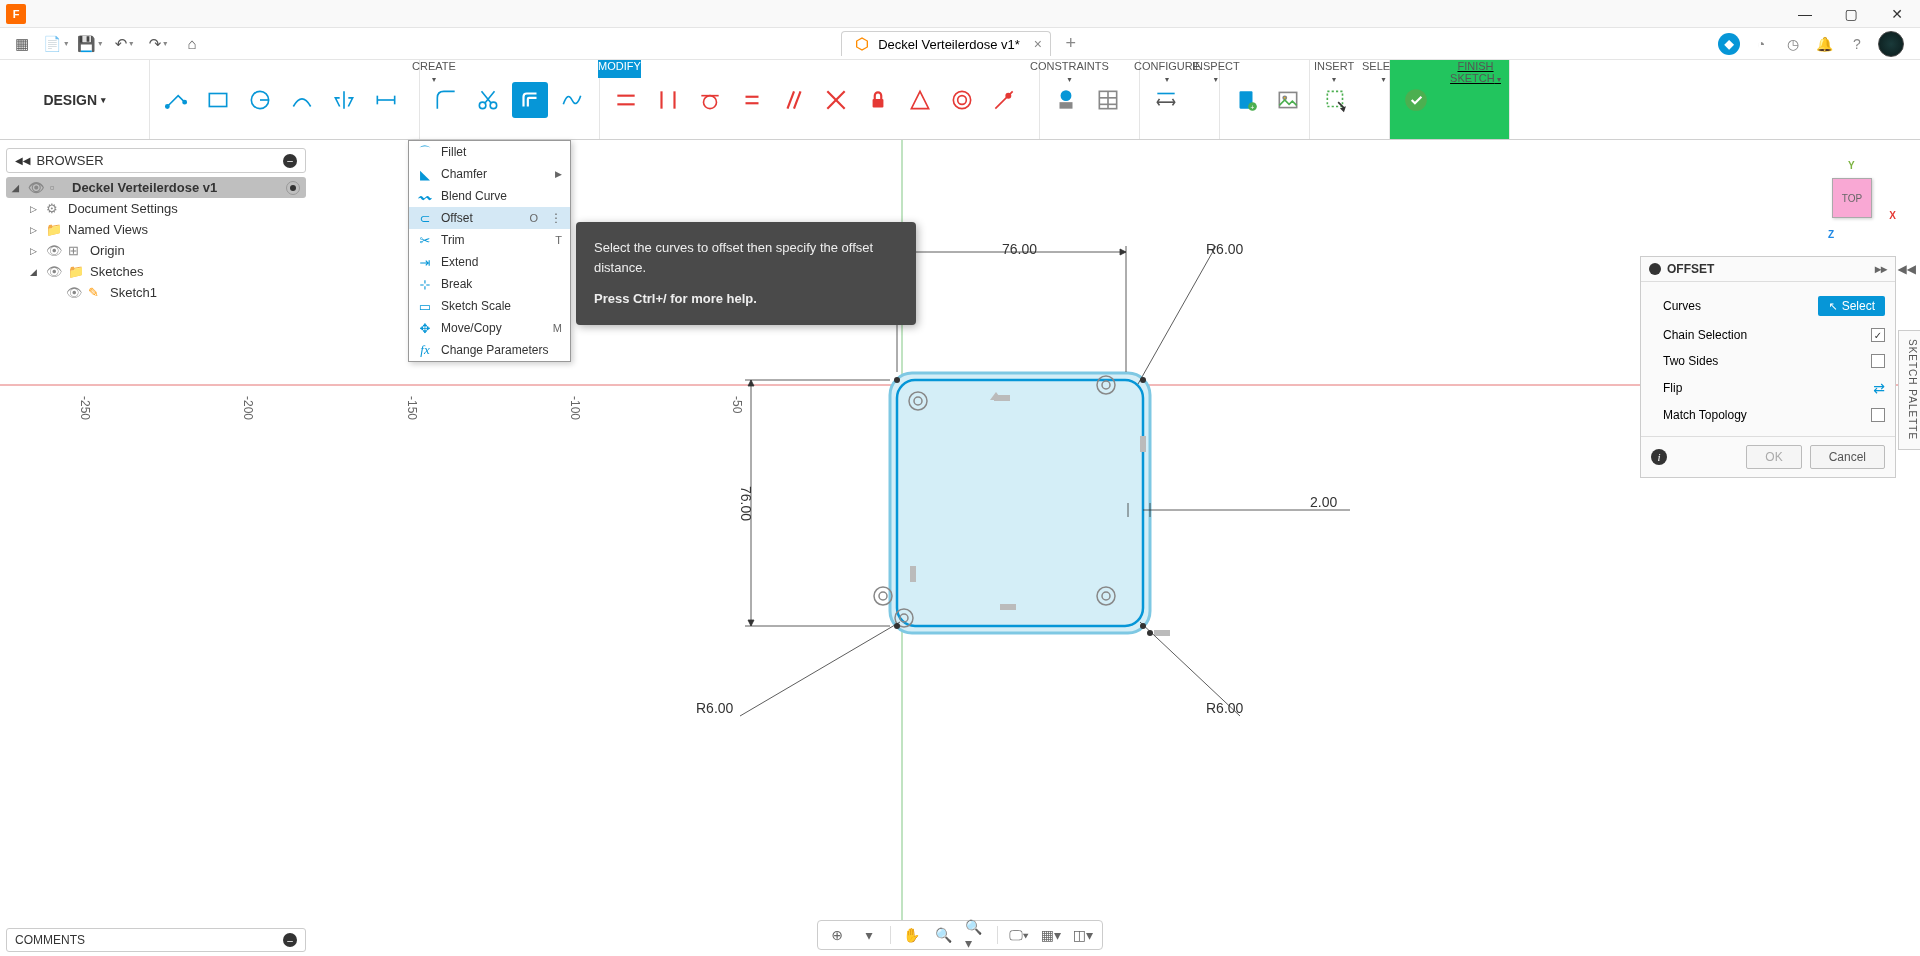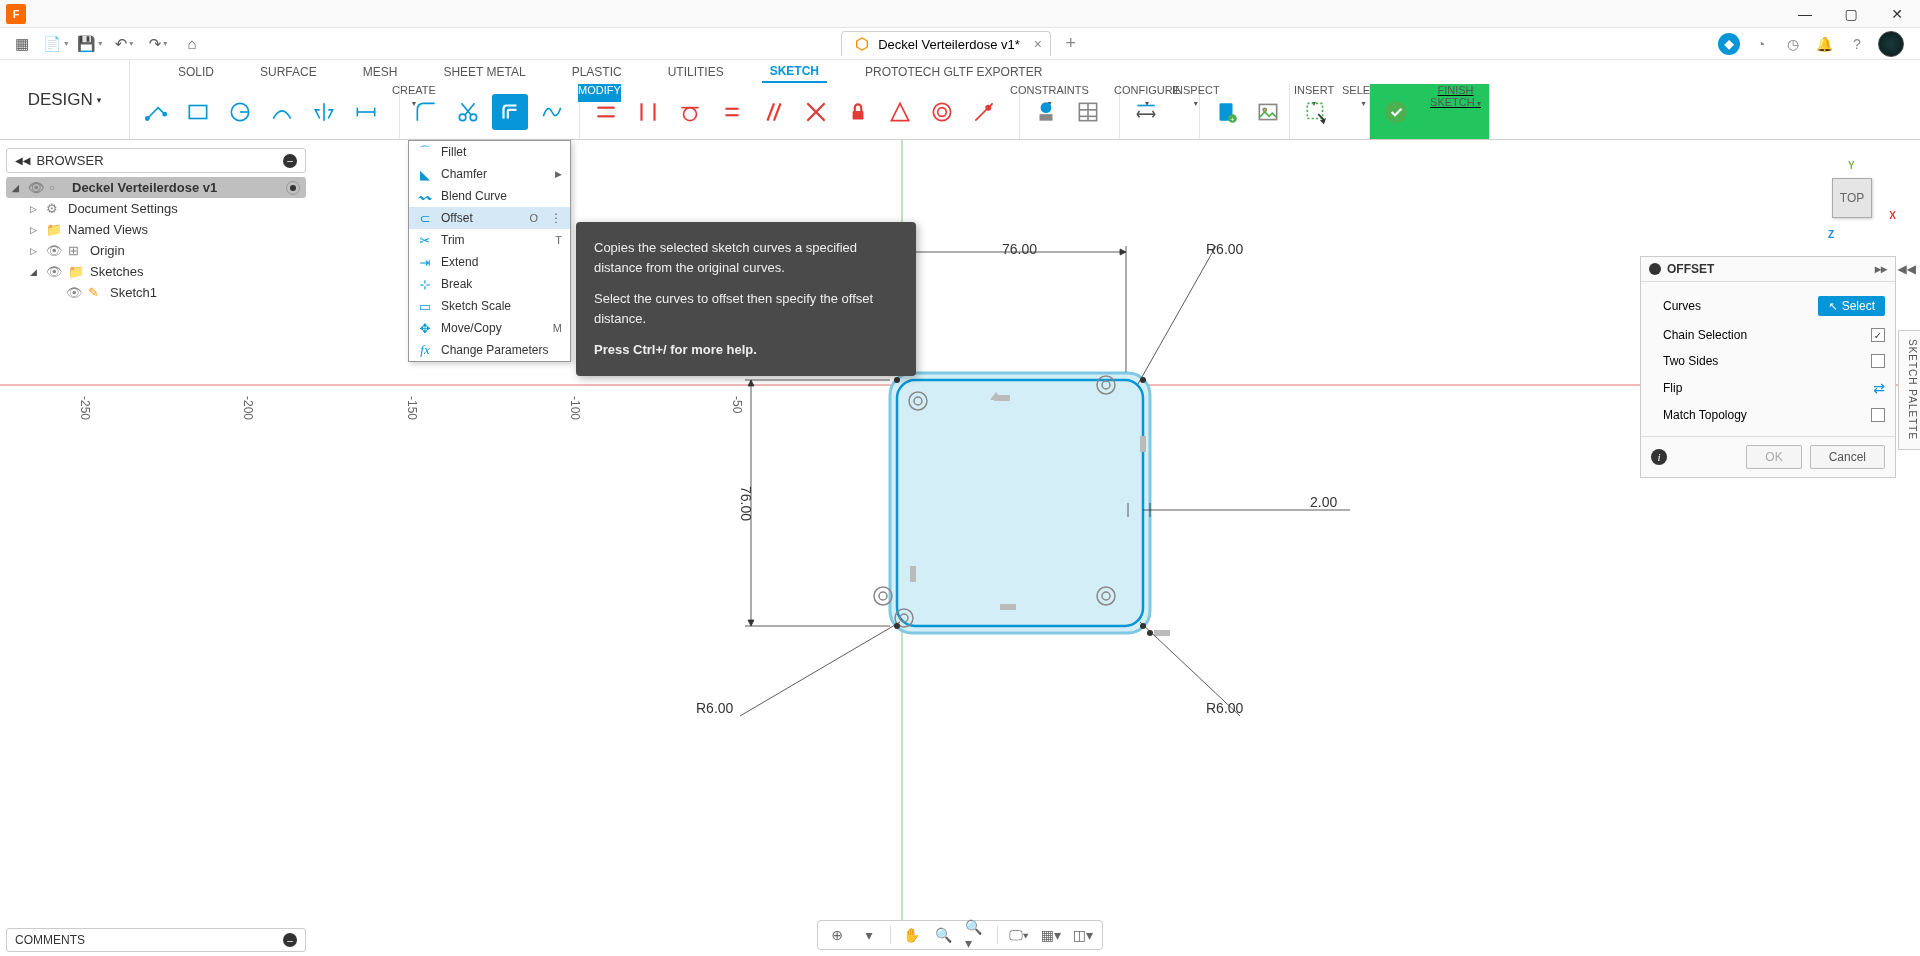--- a/index.html
+++ b/index.html
@@ -21,21 +21,21 @@
 .doc-tab .cube { width: 16px; height: 16px; color: #ff8c00; }
 .doc-tab .close { position: absolute; right: 8px; font-size: 14px; color: #888; }
 .tab-add { width: 24px; height: 24px; display: flex; align-items: center; justify-content: center; color: #888; font-size: 18px; margin-left: 8px; }
 .right-icons { display: flex; gap: 10px; align-items: center; padding-right: 8px; }
 .ri { width: 22px; height: 22px; border-radius: 50%; display: flex; align-items: center; justify-content: center; color: #888; font-size: 14px; }
 .ri.blue { background: #0696d7; color: #fff; font-weight: bold; font-size: 12px; }
 .avatar { width: 26px; height: 26px; border-radius: 50%; background: radial-gradient(circle,#1a3a3a,#0a1a1a); border: 1px solid #444; }
 
 
 .ribbon { height: 80px; background: #fff; border-bottom: 1px solid #d0d0d0; display: flex; }
-.design-btn { width: 130px; display: flex; align-items: center; justify-content: center; font-size: 17px; font-weight: 400; color: #333; border-right: 1px solid #e5e5e5; }
+.design-btn { width: 150px; display: flex; align-items: center; justify-content: center; font-size: 14px; font-weight: 700; color: #333; border-right: 1px solid #e5e5e5; }
 .design-btn::after { content: " ▾"; font-size: 9px; margin-left: 4px; }
 .ribbon-main { flex: 1; display: flex; flex-direction: column; }
 .ribbon-tabs { height: 24px; display: flex; align-items: center; gap: 30px; padding-left: 40px; font-size: 12px; color: #555; }
 .ribbon-tabs .rtab { padding: 3px 8px; }
 .ribbon-tabs .rtab.active { color: #0696d7; border-bottom: 2px solid #0696d7; font-weight: 600; }
 .ribbon-tools { flex: 1; display: flex; align-items: stretch; }
 .tool-group { display: flex; flex-direction: row; border-right: 1px solid #e5e5e5; }
 .tool-icons { flex: 1; display: flex; align-items: center; padding: 0 8px; gap: 6px; }
 .tool-label { height: 18px; font-size: 11px; color: #555; text-align: center; padding-bottom: 2px; }
 .tool-label.caret::after { content: " ▾"; font-size: 8px; }
@@ -96,21 +96,21 @@
 .offset-footer .btns { margin-left: auto; display: flex; gap: 8px; }
 .offset-footer button { padding: 4px 18px; border: 1px solid #bbb; background: #f5f5f5; font-size: 12px; color: #555; border-radius: 2px; }
 .offset-footer button.ok { color: #aaa; }
 
 
 .sketch-palette-tab { position: absolute; right: 0; top: 330px; width: 22px; height: 120px; background: #fafafa; border: 1px solid #ccc; border-right: none; writing-mode: vertical-rl; text-align: center; font-size: 10px; padding: 8px 2px; color: #555; letter-spacing: 1px; }
 .palette-collapse { position: absolute; right: 4px; top: 262px; font-size: 12px; color: #666; }
 
 
 .viewcube { position: absolute; right: 30px; top: 166px; width: 70px; height: 70px; }
-.viewcube .cube-face { position: absolute; left: 12px; top: 12px; width: 40px; height: 40px; background: #e5e5e5; border: 1px solid #aaa; display: flex; align-items: center; justify-content: center; font-size: 12px; color: #666; box-shadow: 1px 1px 3px rgba(0,0,0,0.2); }
+.viewcube .cube-face { position: absolute; left: 12px; top: 12px; width: 40px; height: 40px; background: #f9a8d4; border: 1px solid #aaa; display: flex; align-items: center; justify-content: center; font-size: 10px; color: #666; box-shadow: 1px 1px 3px rgba(0,0,0,0.2); }
 .viewcube .axis { position: absolute; font-size: 10px; font-weight: bold; }
 .viewcube .ay { top: -6px; left: 28px; color: #7cb342; }
 .viewcube .ax { top: 44px; right: -6px; color: #e53935; }
 .viewcube .az { bottom: -4px; left: 8px; color: #1e88e5; }
 
 
 .comments-bar { position: absolute; left: 6px; bottom: 4px; width: 300px; background: #fff; border: 1px solid #ccc; border-radius: 3px; padding: 4px 8px; display: flex; align-items: center; font-size: 12px; color: #333; }
 .comments-bar .min { margin-left: auto; width: 14px; height: 14px; border-radius: 50%; background: #333; color: #fff; display: flex; align-items: center; justify-content: center; font-size: 10px; }
 
 
@@ -158,30 +158,20 @@
     <div class="ri">◷</div>
     <div class="ri">🔔</div>
     <div class="ri">?</div>
     <div class="avatar"></div>
   </div>
 </div>
 
 <div class="ribbon">
   <div class="design-btn">DESIGN</div>
   <div class="ribbon-main">
-    <div class="ribbon-tabs">
-      <div class="rtab">SOLID</div>
-      <div class="rtab">SURFACE</div>
-      <div class="rtab">MESH</div>
-      <div class="rtab">SHEET METAL</div>
-      <div class="rtab">PLASTIC</div>
-      <div class="rtab">UTILITIES</div>
-      <div class="rtab active">SKETCH</div>
-      <div class="rtab">PROTOTECH GLTF EXPORTER</div>
-    </div>
     <div class="ribbon-tools">
 
       <div class="tool-group" style="width:270px">
         <div class="tool-icons">
           <div class="ticon">
               <svg viewBox="0 0 24 24" stroke="currentColor" fill="none" stroke-width="1.5">
                 <path d="M4 18 L14 8 L20 14"></path>
                 <circle cx="4" cy="18" r="1.5" fill="currentColor"></circle>
                 <circle cx="20" cy="14" r="1.5" fill="currentColor"></circle>
               </svg>
@@ -556,21 +546,20 @@
       <span class="dd-label">Move/Copy</span>
       <span class="dd-short">M</span>
     </div>
   <div class="dd-item">
       <span class="dd-ico" style="font-style:italic;font-family:serif">fx</span>
       <span class="dd-label">Change Parameters</span>
     </div>
 </div>
 
 <div class="tooltip">
-  <p>Copies the selected sketch curves a specified distance from the original curves.</p>
   <p>Select the curves to offset then specify the offset distance.</p>
   <p class="help">Press Ctrl+/ for more help.</p>
 </div>
 
 <div class="offset-panel">
   <div class="offset-header">
     <span class="min"></span>
     <span>OFFSET</span>
     <span class="pin">▸▸</span>
   </div>

